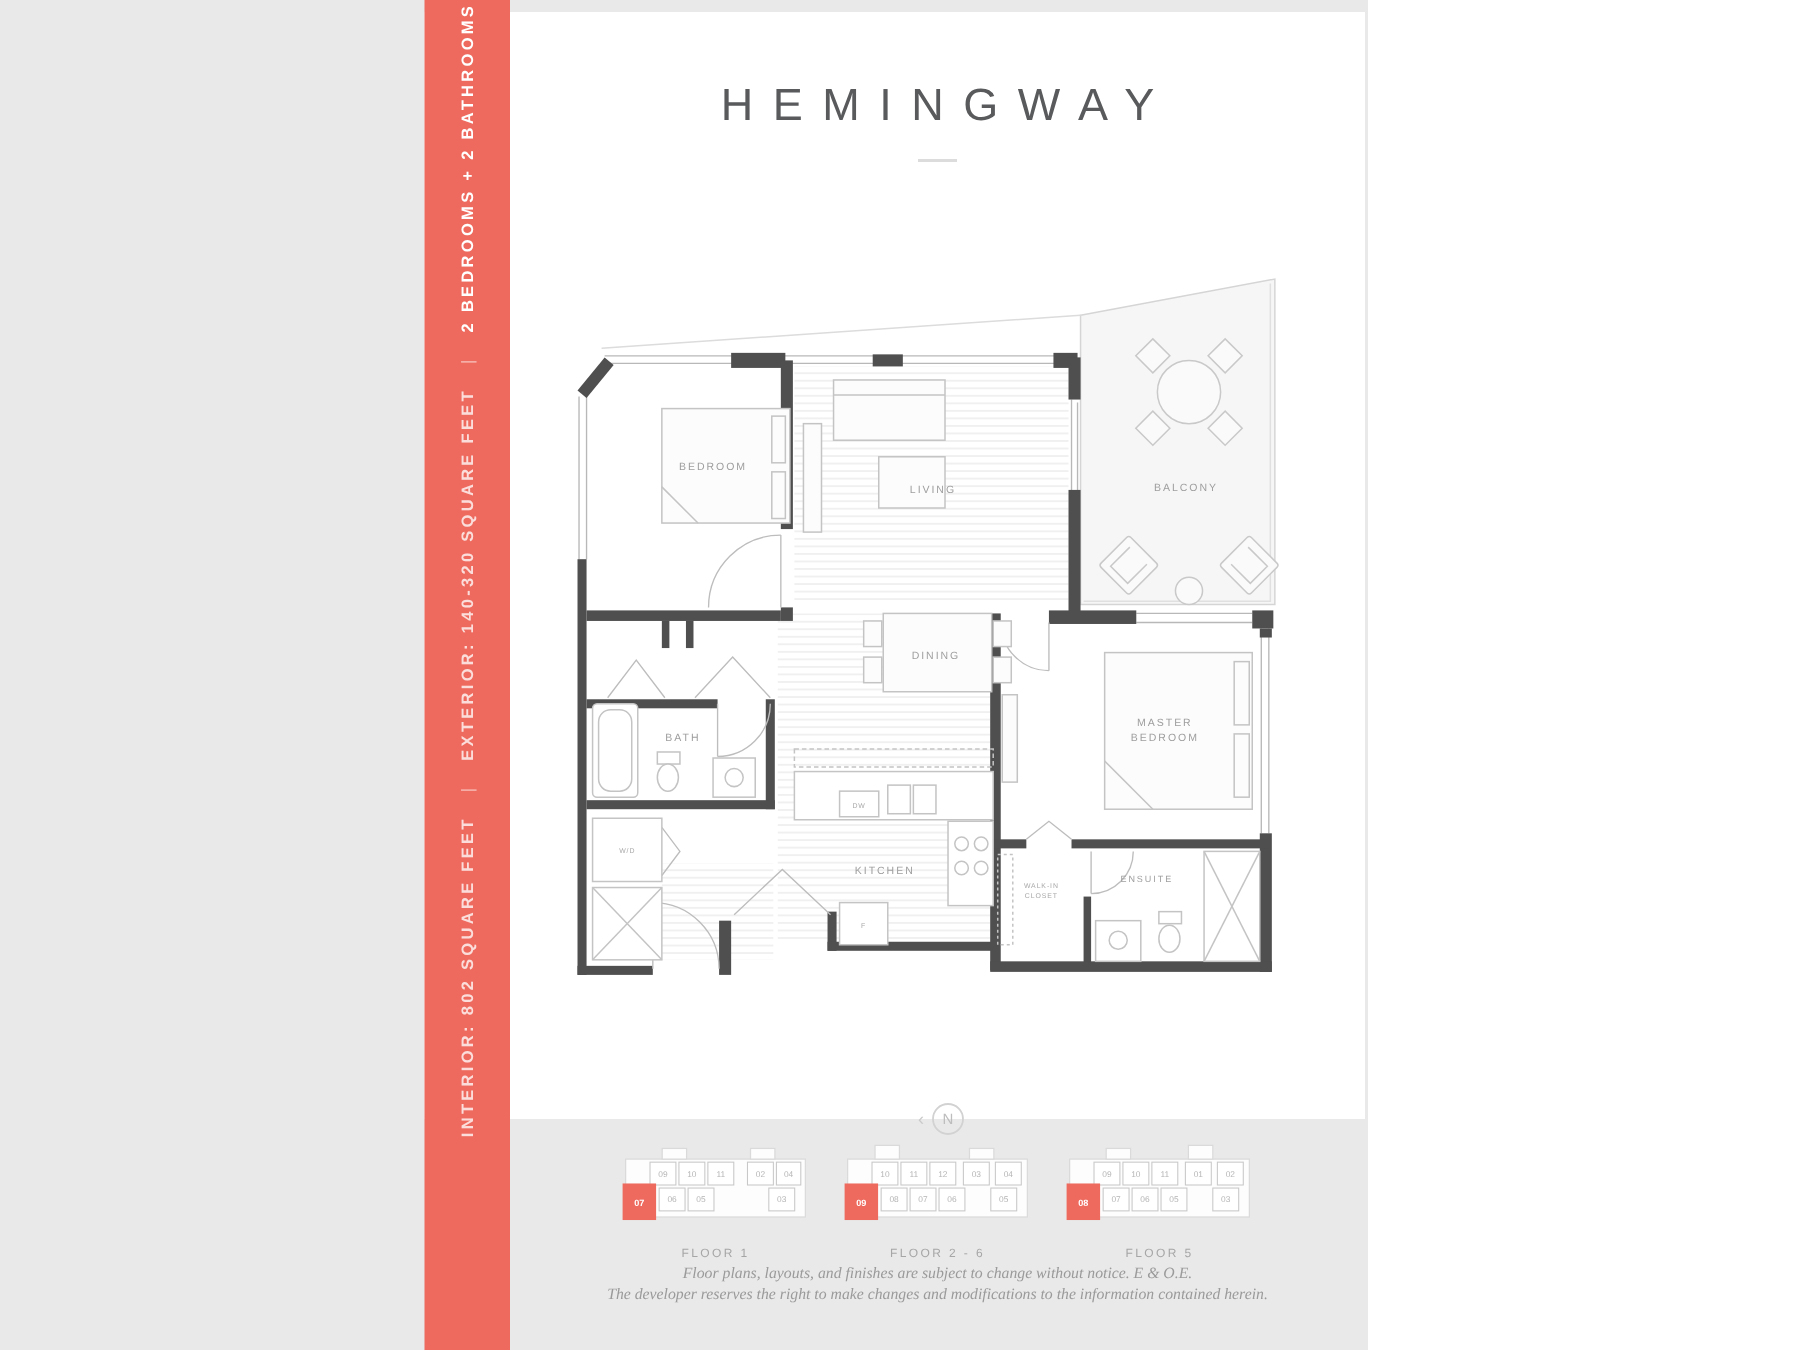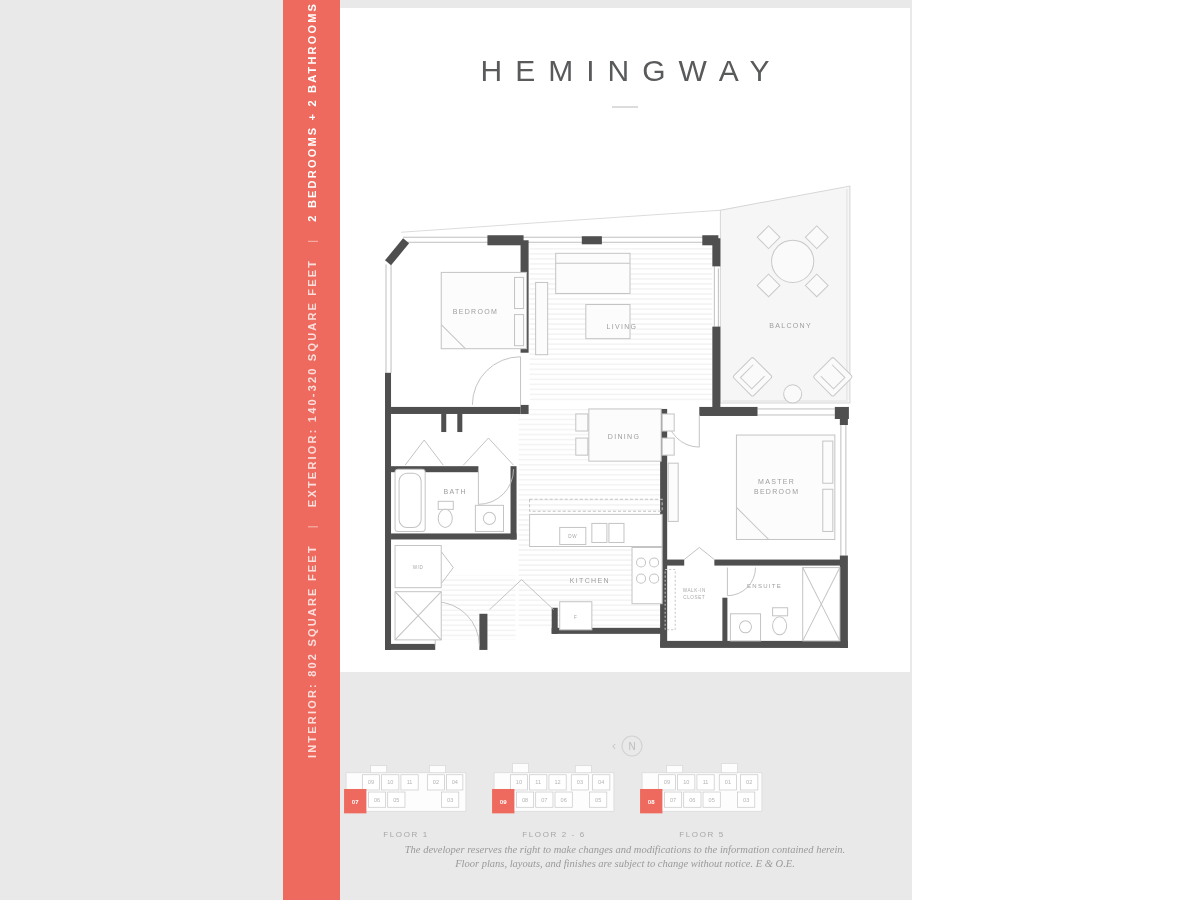--- a/index.html
+++ b/index.html
@@ -2,37 +2,37 @@
 <html><head>
 <meta charset="utf-8">
 <style>
   html,body{margin:0;padding:0;}
   body{
     width:1200px;height:900px;position:relative;overflow:hidden;
     background:#ffffff;
     font-family:"Liberation Sans", sans-serif;
   }
   .backdrop{position:absolute;left:0;top:0;width:912px;height:900px;background:#e9e9e9;}
-  .page{position:absolute;left:283px;top:8px;width:627px;height:664px;background:#ffffff;}
+  .page{position:absolute;left:283px;top:8px;width:627px;height:738px;background:#ffffff;}
   .stripe{position:absolute;left:283px;top:0;width:57px;height:900px;background:#ee6a5e;}
   .stripe-text{
     position:absolute;left:50%;top:380px;transform:translate(-50%,-50%) rotate(-90deg);
     white-space:nowrap;font-size:11px;font-weight:bold;letter-spacing:2.2px;
   }
   .stripe-text .muted{color:rgba(255,255,255,0.78);}
   .stripe-text .sep{color:rgba(255,255,255,0.55);padding:0 16px;font-weight:normal;}
   .stripe-text .bright{color:#ffffff;}
   .title{
     position:absolute;left:57px;right:0;top:46px;text-align:center;
     font-size:30px;color:#595a5c;letter-spacing:13px;text-indent:13px;font-weight:400;
   }
   .title-divider{position:absolute;left:50%;top:98px;width:26px;height:2px;background:#dcdcdc;margin-left:15px;}
   .plan-wrap{position:absolute;left:100px;top:168px;width:492px;height:492px;}
   .compass{position:absolute;left:57px;right:0;top:724px;display:flex;justify-content:center;align-items:center;}
-  .keyplans{position:absolute;left:57px;right:0;top:750px;display:flex;justify-content:flex-start;gap:16px;}
+  .keyplans{position:absolute;left:57px;right:0;top:750px;display:flex;justify-content:center;gap:16px;}
   .keyplan{width:132px;text-align:center;}
   .keyplan-label{margin-top:4px;font-size:8px;letter-spacing:1.6px;color:#a6a6a6;}
   .disclaimer{
     position:absolute;left:57px;right:0;top:835px;text-align:center;
     font-family:"Liberation Serif", serif;font-style:italic;color:#9a9a9a;
     font-size:10.5px;line-height:14px;
   }
   svg text{font-family:"Liberation Sans", sans-serif;}
   .room-label{fill:#9e9e9e;font-size:7px;letter-spacing:1.3px;}
   .tiny-label{fill:#a8a8a8;font-size:4.6px;letter-spacing:0.6px;}
@@ -331,22 +331,22 @@
         </g>
         <rect x="4" y="30" width="22" height="24" fill="#ee6a5e"></rect>
         <text class="unit-num-hl" text-anchor="middle" x="15" y="44.5">08</text>
       </svg>
       <div class="keyplan-label">FLOOR 5</div>
     </div>
 
   </div>
 
   <div class="disclaimer">
+    <div>Floor plans, layouts, and finishes are subject to change without notice. E &amp; O.E.</div>
     <div>The developer reserves the right to make changes and modifications to the information contained herein.</div>
-    <div>Floor plans, layouts, and finishes are subject to change without notice. E &amp; O.E.</div>
   </div>
 
 </div>
 
 <div class="stripe">
   <div class="stripe-text">
     <span class="muted">INTERIOR: 802 SQUARE FEET</span><span class="sep">|</span><span class="muted">EXTERIOR: 140-320 SQUARE FEET</span><span class="sep">|</span><span class="bright">2 BEDROOMS + 2 BATHROOMS</span>
   </div>
 </div>
 

